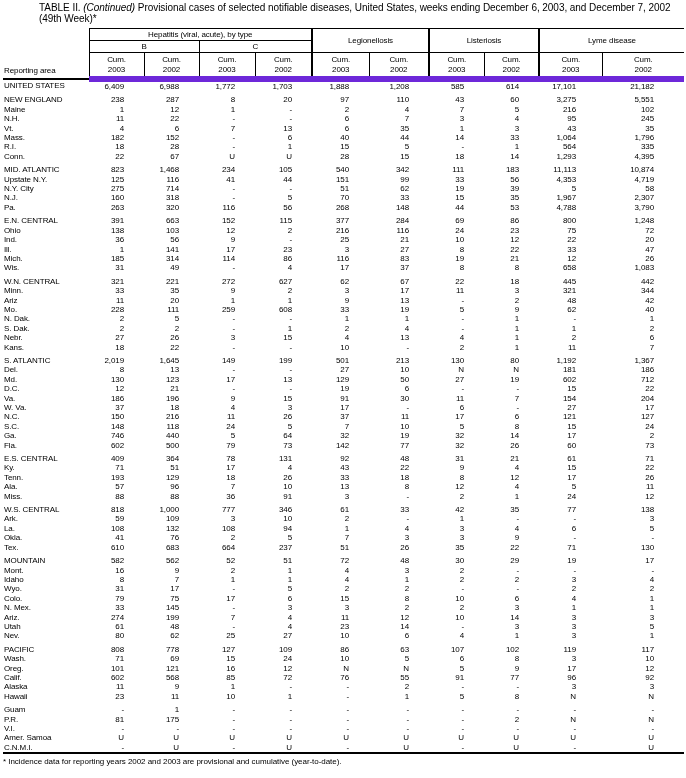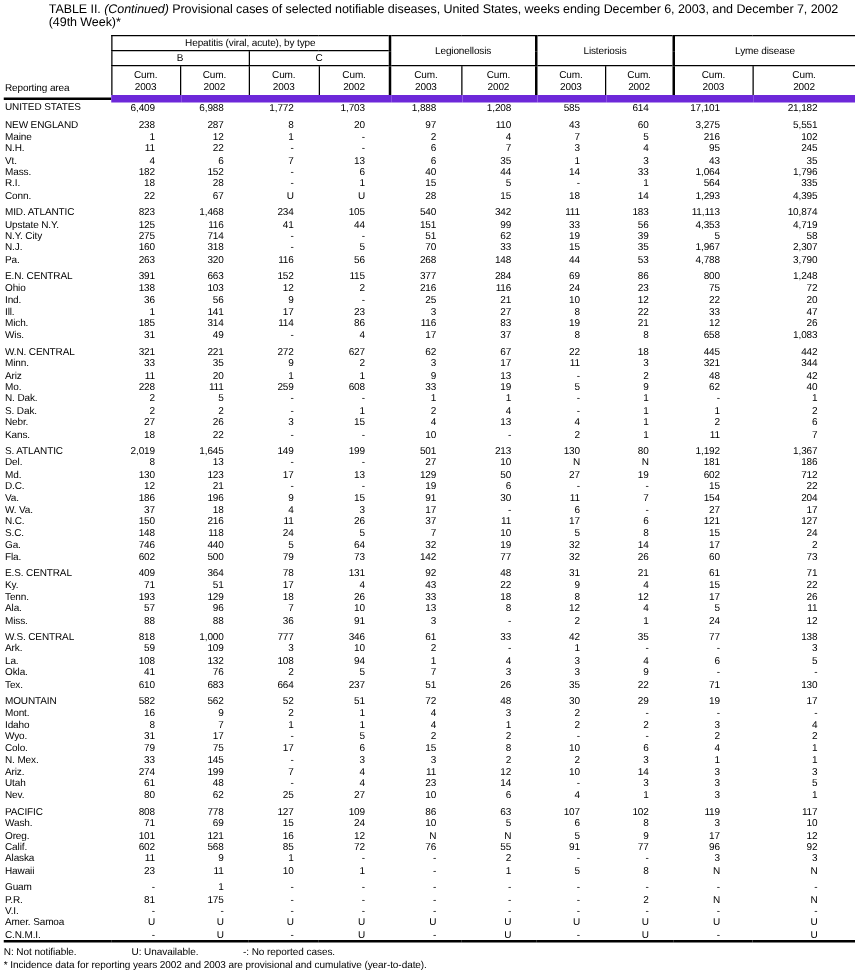--- a/index.html
+++ b/index.html
@@ -996,21 +996,16 @@
           <td>U</td>
           <td>-</td>
           <td>U</td>
           <td>-</td>
           <td>U</td>
         </tr>
       </tbody>
   </table>
 
   <div class="foot">
-    <div class="legend">
-      <span>N: Not notifiable.</span>
-      <span>U: Unavailable.</span>
-      <span>-: No reported cases.</span>
-    </div>
     <div class="note">* Incidence data for reporting years 2002 and 2003 are provisional and cumulative (year-to-date).</div>
   </div>
 
 </div>
 
 </body></html>

